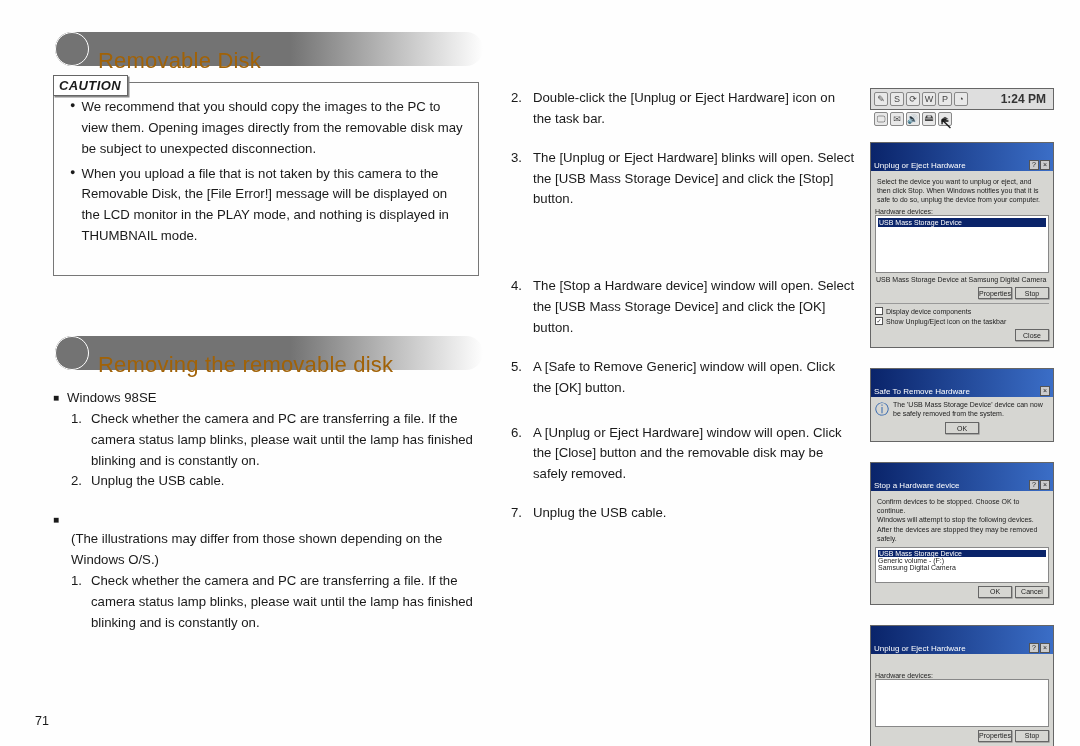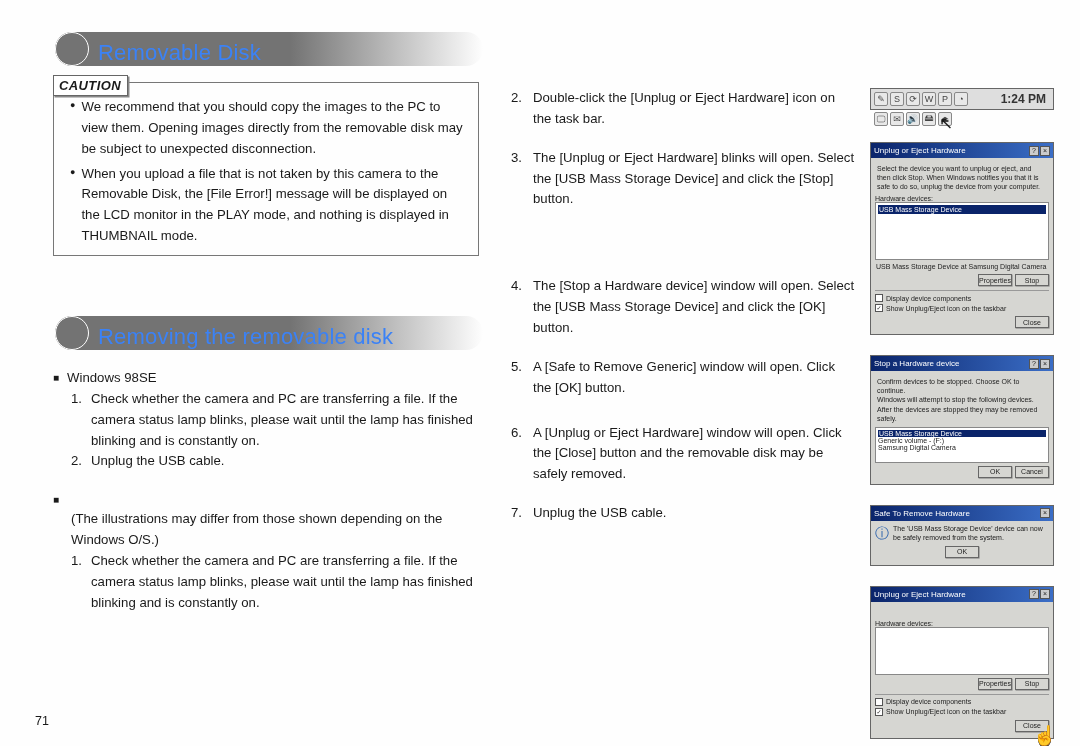--- a/index.html
+++ b/index.html
@@ -54,30 +54,30 @@
   .hpill-circ {
     position: absolute;
     left: 20px; top: 0;
     width: 34px; height: 34px;
     border-radius: 50%;
     border: 1.5px solid #fff;
     background: #737373;
   }
   .hpill-text {
     position: absolute;
-    left: 63px; top: 4px;
+    left: 63px; top: 12px;
     line-height: 34px;
     font-size: 22px;
-    color: #3b82f6;
+    color: #a16207;
     letter-spacing: 0.2px;
   }
   
   .caution-wrap {
     border: 0.5px solid #777;
-    padding: 10px 12px 8px 12px;
+    padding: 10px 12px 28px 12px;
     position: relative;
     margin: 0 4px 60px 18px;
   }
   .caution-label {
     position: absolute;
     top: -8px; left: -1px;
     background: #fff;
     padding: 2px 6px 2px 5px;
     font-style: italic;
     font-weight: bold;
@@ -163,27 +163,27 @@
     display: flex; align-items: center; justify-content: center;
   }
   .tb-time { font-size: 12px; font-weight: bold; margin-left: auto; padding-right: 4px; color: #333;}
   .tb-cursor {
     position: absolute;
     left: 68px; top: 24px;
     font-size: 17px;
     color: #1a1a1a;
   }
   .win-title {
-    height: 15px;
+    height: 28px;
     background: linear-gradient(to right, #0a246a, #3b6ec7);
     color: #fff;
     font-size: 8px;
     padding: 1px 3px;
     display: flex;
-    align-items: center;
+    align-items: flex-end;
   }
   .win-title .xbtns { margin-left: auto; display:flex; gap:1px;}
   .win-title .xbtn { width:10px; height:10px; background:#ccc; border:0.5px solid #555; font-size:7px; line-height:8px; text-align:center; color:#222;}
   .win-body {
     background: #d6d6d2;
     padding: 4px;
     font-size: 6.5px;
     color: #222;
   }
   .listbox {
@@ -361,20 +361,38 @@
               <span>Show Unplug/Eject icon on the taskbar</span>
             </div>
           <div class="btnrow">
               <div class="wbtn">Close</div>
             </div>
         </div>
       </div>
 
       <div class="fig">
         <div class="win-title">
+          <span>Safe To Remove Hardware</span>
+          <span class="xbtns">
+              <span class="xbtn">×</span>
+            </span>
+        </div>
+        <div class="safe-box">
+          <div style="display:flex;gap:4px;">
+            <span style="font-size:14px;color:#265eab;">ⓘ</span>
+            <span style="line-height:1.25;">The 'USB Mass Storage Device' device can now be safely removed from the system.</span>
+          </div>
+          <div class="btnrow" style="justify-content:center;">
+              <div class="wbtn">OK</div>
+            </div>
+        </div>
+      </div>
+
+      <div class="fig">
+        <div class="win-title">
           <span>Stop a Hardware device</span>
           <span class="xbtns">
               <span class="xbtn">?</span>
               <span class="xbtn">×</span>
             </span>
         </div>
         <div class="win-body">
           <div class="confirm-txt" style="white-space:pre-line;">Confirm devices to be stopped. Choose OK to continue.
 Windows will attempt to stop the following devices. After the devices are stopped they may be removed safely.</div>
           <div class="listbox" style="min-height:36px;">
@@ -382,38 +400,20 @@
             <div>Generic volume - (F:)</div>
             <div>Samsung Digital Camera</div>
           </div>
           <div class="btnrow">
             <div class="wbtn">OK</div>
             <div class="wbtn">Cancel</div>
           </div>
         </div>
       </div>
 
-      <div class="fig">
-        <div class="win-title">
-          <span>Safe To Remove Hardware</span>
-          <span class="xbtns">
-              <span class="xbtn">×</span>
-            </span>
-        </div>
-        <div class="safe-box">
-          <div style="display:flex;gap:4px;">
-            <span style="font-size:14px;color:#265eab;">ⓘ</span>
-            <span style="line-height:1.25;">The 'USB Mass Storage Device' device can now be safely removed from the system.</span>
-          </div>
-          <div class="btnrow" style="justify-content:center;">
-              <div class="wbtn">OK</div>
-            </div>
-        </div>
-      </div>
-
       <div class="fig" style="position:relative;">
         <div class="win-title">
           <span>Unplug or Eject Hardware</span>
           <span class="xbtns">
               <span class="xbtn">?</span>
               <span class="xbtn">×</span>
             </span>
         </div>
         <div class="win-body">
           <div class="confirm-txt" style="min-height:14px;"></div>

